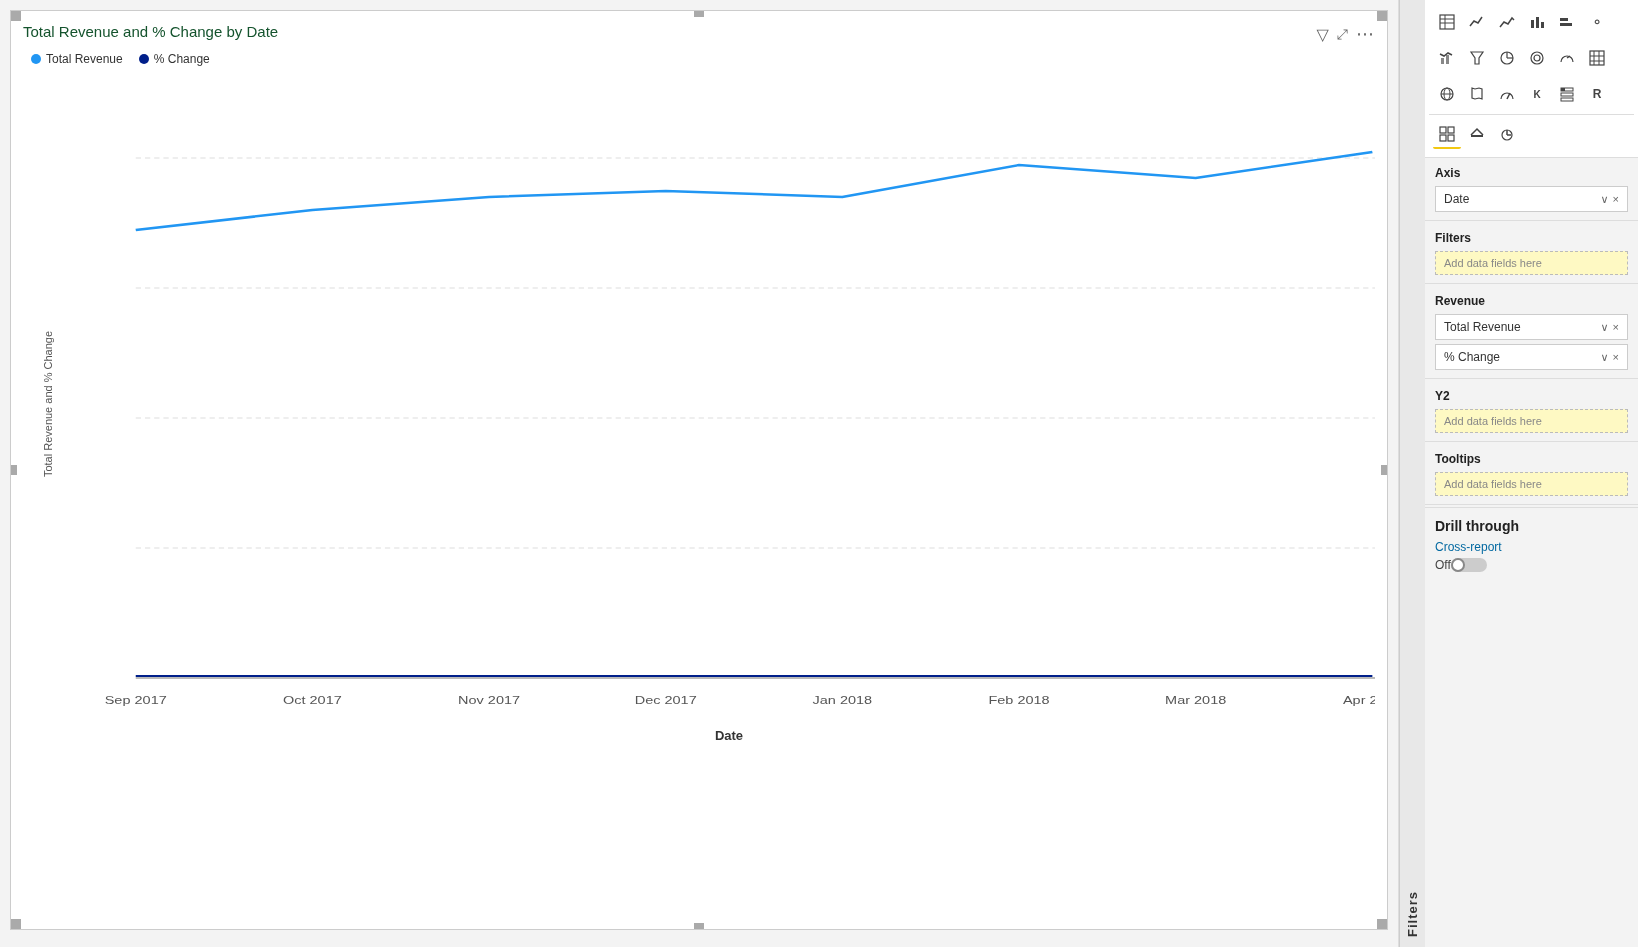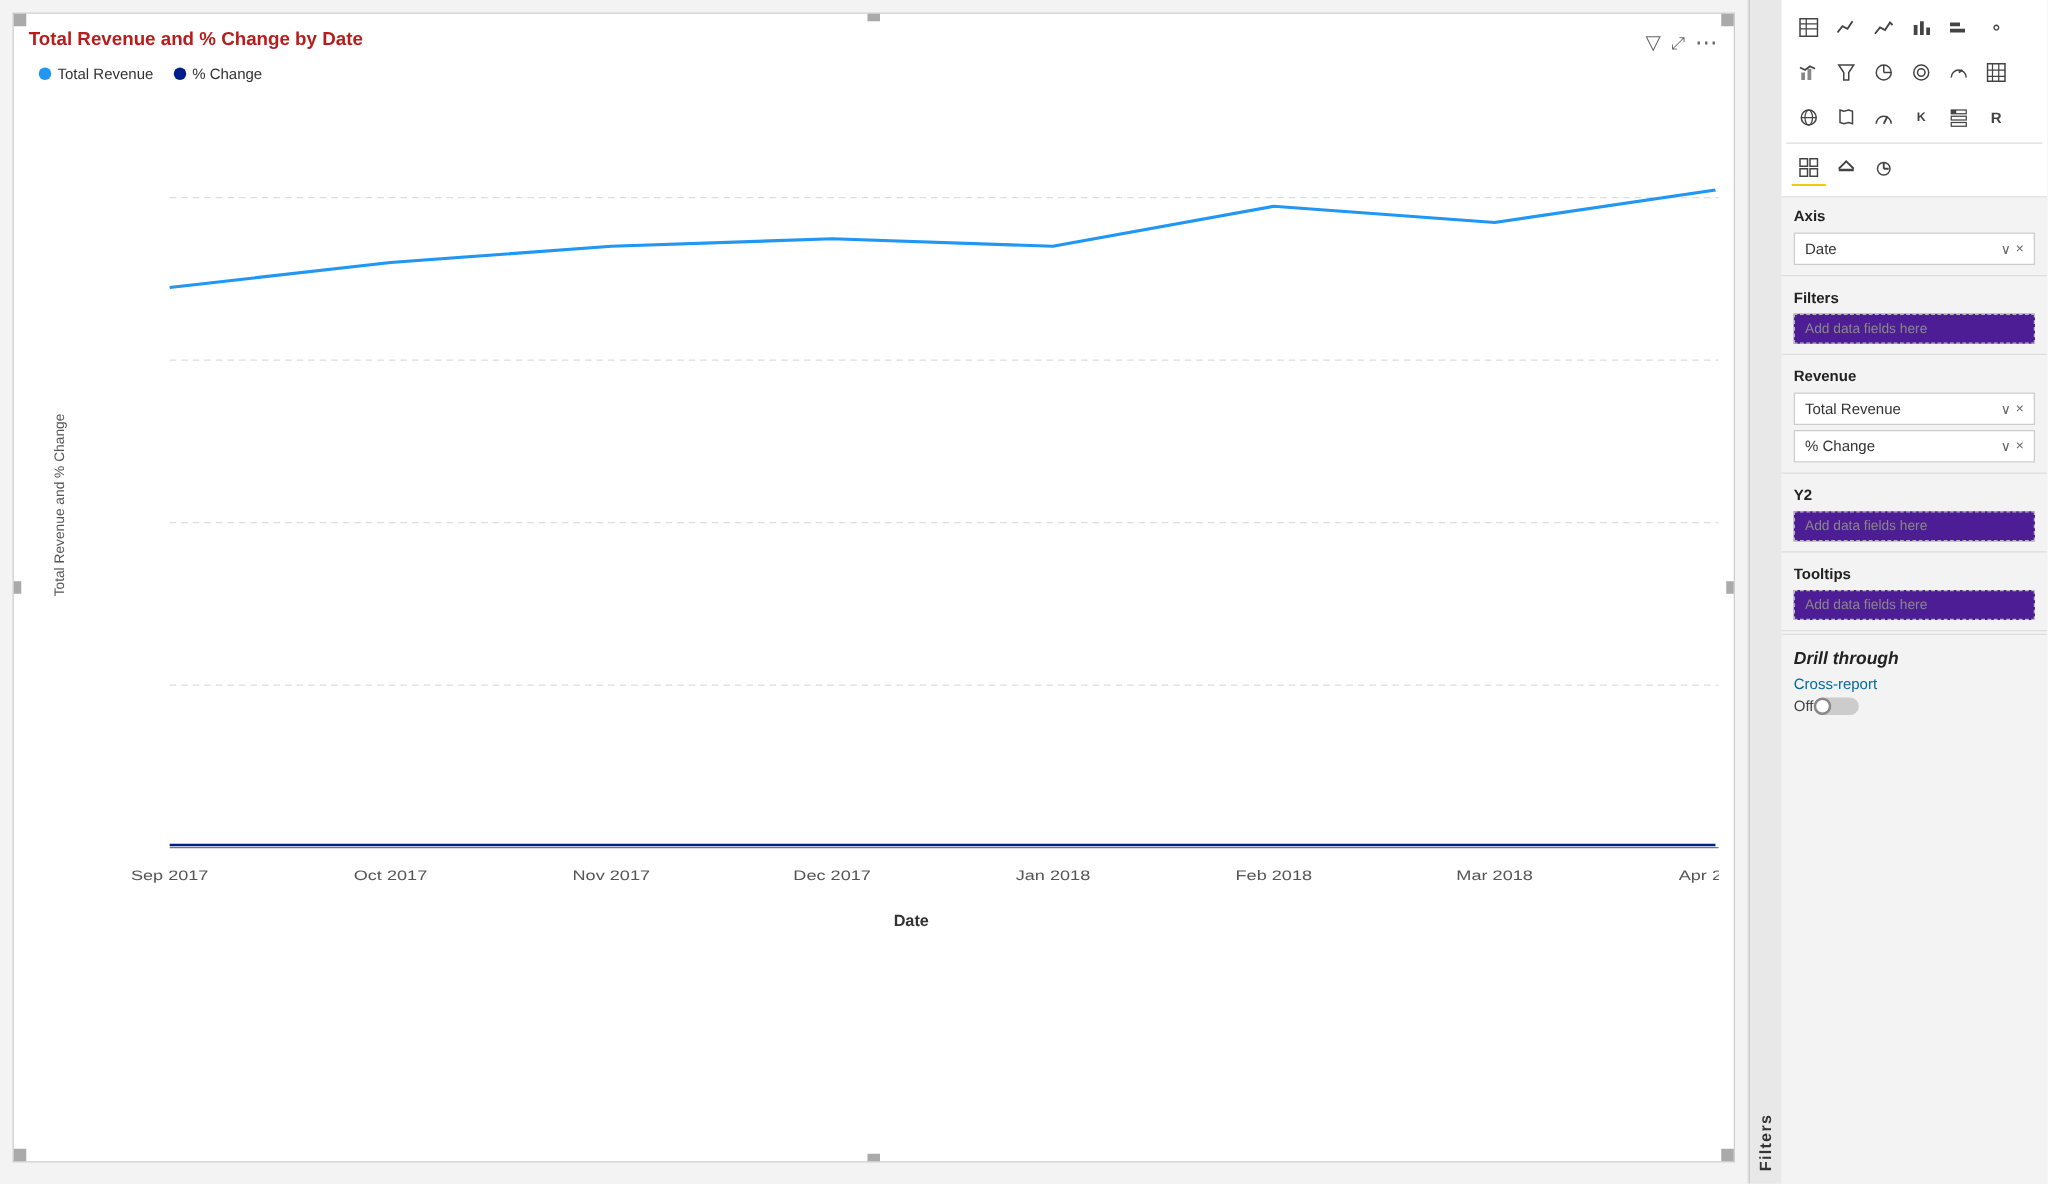--- a/index.html
+++ b/index.html
@@ -45,22 +45,22 @@
       position: absolute;
       background: #aaa;
     }
     .edge-center.top { top: 0; left: 50%; transform: translateX(-50%); width: 10px; height: 6px; }
     .edge-center.bottom { bottom: 0; left: 50%; transform: translateX(-50%); width: 10px; height: 6px; }
     .edge-center.left { left: 0; top: 50%; transform: translateY(-50%); width: 6px; height: 10px; }
     .edge-center.right { right: 0; top: 50%; transform: translateY(-50%); width: 6px; height: 10px; }
 
     .chart-title {
       font-size: 15px;
-      font-weight: 700;
-      color: #b91c1c;
+      font-weight: 400;
+      color: #14532d;
       margin-bottom: 6px;
     }
 
     .chart-toolbar {
       position: absolute;
       top: 12px;
       right: 14px;
       display: flex;
       align-items: center;
       gap: 8px;
@@ -143,21 +143,21 @@
       padding: 5px 8px;
       font-size: 12px;
       color: #333;
       display: flex;
       align-items: center;
       justify-content: space-between;
       margin-bottom: 4px;
     }
 
     .field-item-placeholder {
-      background: #4c1d95;
+      background: #fef9c3;
       border: 1px dashed #bbb;
       padding: 5px 8px;
       font-size: 11px;
       color: #888;
       margin-bottom: 4px;
     }
 
     .field-item-actions {
       display: flex;
       gap: 4px;
@@ -173,21 +173,20 @@
     .drill-through-section {
       padding: 10px 10px 4px;
       border-top: 1px solid #ddd;
     }
 
     .drill-through-title {
       font-size: 14px;
       font-weight: 700;
       color: #222;
       margin-bottom: 6px;
-      font-style: italic;
     }
 
     .drill-sub-label {
       font-size: 12px;
       color: #0369a1;
       margin-bottom: 4px;
     }
 
     .toggle-row {
       display: flex;

